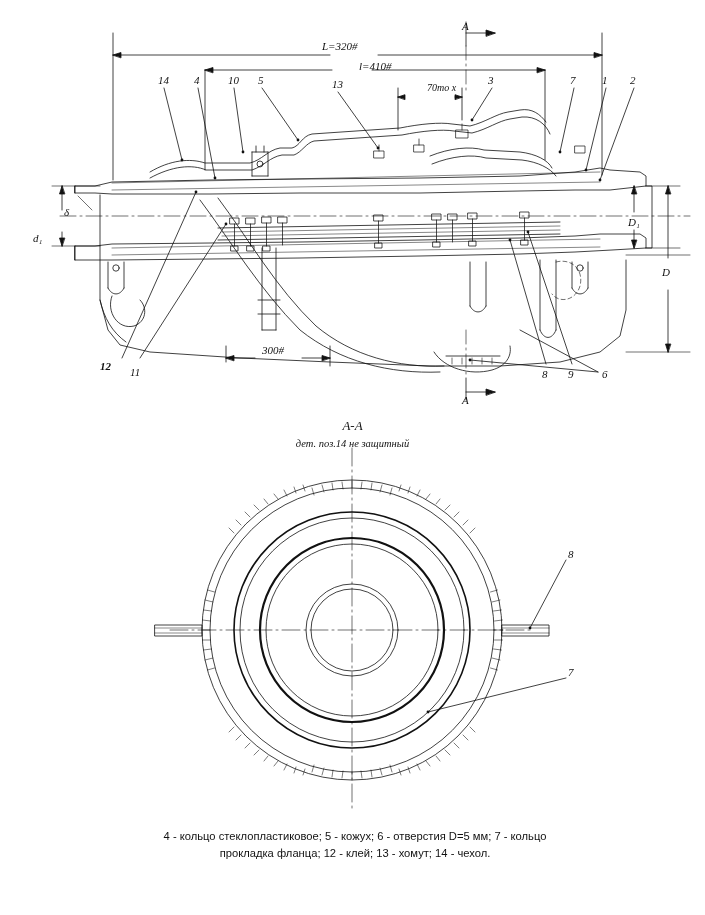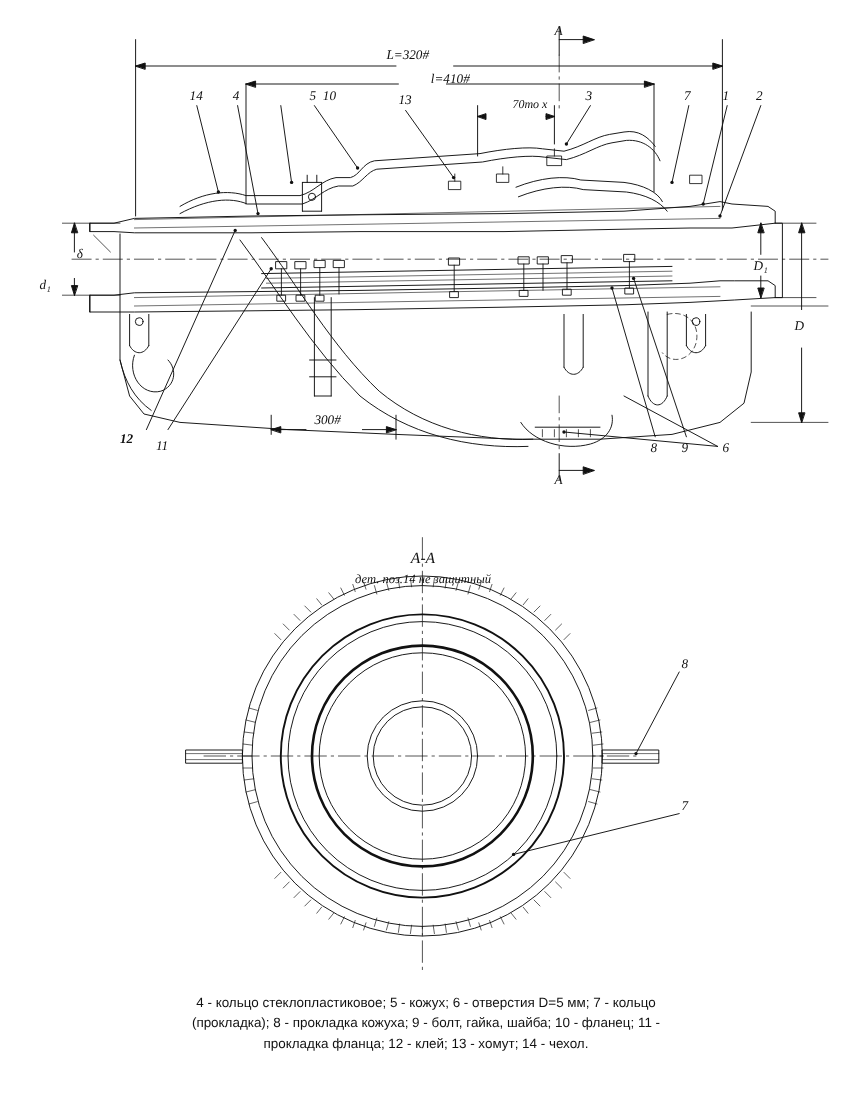--- a/index.html
+++ b/index.html
@@ -50,21 +50,20 @@
     font-family: "Liberation Sans", sans-serif;
     font-size: 11.2px;
     line-height: 17px;
     color: #111;
   }
   .sect-title {
     position: absolute;
     width: 705px;
     text-align: center;
     font-family: "Liberation Serif", serif;
-    margin-top: 40px;
   }
   .sect-title .t1 {
     font-size: 13px;
     font-style: italic;
   }
   .sect-title .t2 {
     font-size: 10.5px;
     font-style: italic;
   }
 </style>
@@ -357,21 +356,21 @@
   <div class="lbl it" style="left:462px; top:20px;">А</div>
   <div class="lbl it" style="left:462px; top:394px;">А</div>
 
   <div class="lbl it" style="left:64px; top:206px;">δ</div>
   <div class="lbl it" style="left:33px; top:232px;">d₁</div>
   <div class="lbl it" style="left:628px; top:216px;">D₁</div>
   <div class="lbl it" style="left:662px; top:266px;">D</div>
 
   <div class="lbl it" style="left:158px; top:74px;">14</div>
   <div class="lbl it" style="left:194px; top:74px;">4</div>
-  <div class="lbl it" style="left:228px; top:74px;margin-left:41px;">10</div>
+  <div class="lbl it" style="left:228px; top:74px;">10</div>
   <div class="lbl it" style="left:258px; top:74px;">5</div>
   <div class="lbl it" style="left:332px; top:78px;">13</div>
   <div class="lbl it" style="left:488px; top:74px;">3</div>
   <div class="lbl it" style="left:570px; top:74px;">7</div>
   <div class="lbl it" style="left:602px; top:74px;">1</div>
   <div class="lbl it" style="left:630px; top:74px;">2</div>
 
   <div class="lbl it" style="left:100px; top:360px;font-weight:bold;">12</div>
   <div class="lbl it" style="left:130px; top:366px;">11</div>
   <div class="lbl it" style="left:602px; top:368px;">6</div>
@@ -383,17 +382,16 @@
   </div>
   <div class="sect-title" style="top:433px;">
     <span class="t2">дет. поз.14 не защитный</span>
   </div>
 
   <div class="lbl it" style="left:568px; top:548px;">8</div>
   <div class="lbl it" style="left:568px; top:666px;">7</div>
 
   <div class="caption">
     <div>4 - кольцо стеклопластиковое; 5 - кожух; 6 - отверстия D=5 мм; 7 - кольцо</div>
-    <div>(прокладка); 8 - прокладка кожуха; 9 - болт, гайка, шайба; 10 - фланец; 11 -</div>
     <div>прокладка фланца; 12 - клей; 13 - хомут; 14 - чехол.</div>
   </div>
 
 </div>
 
 </body></html>

